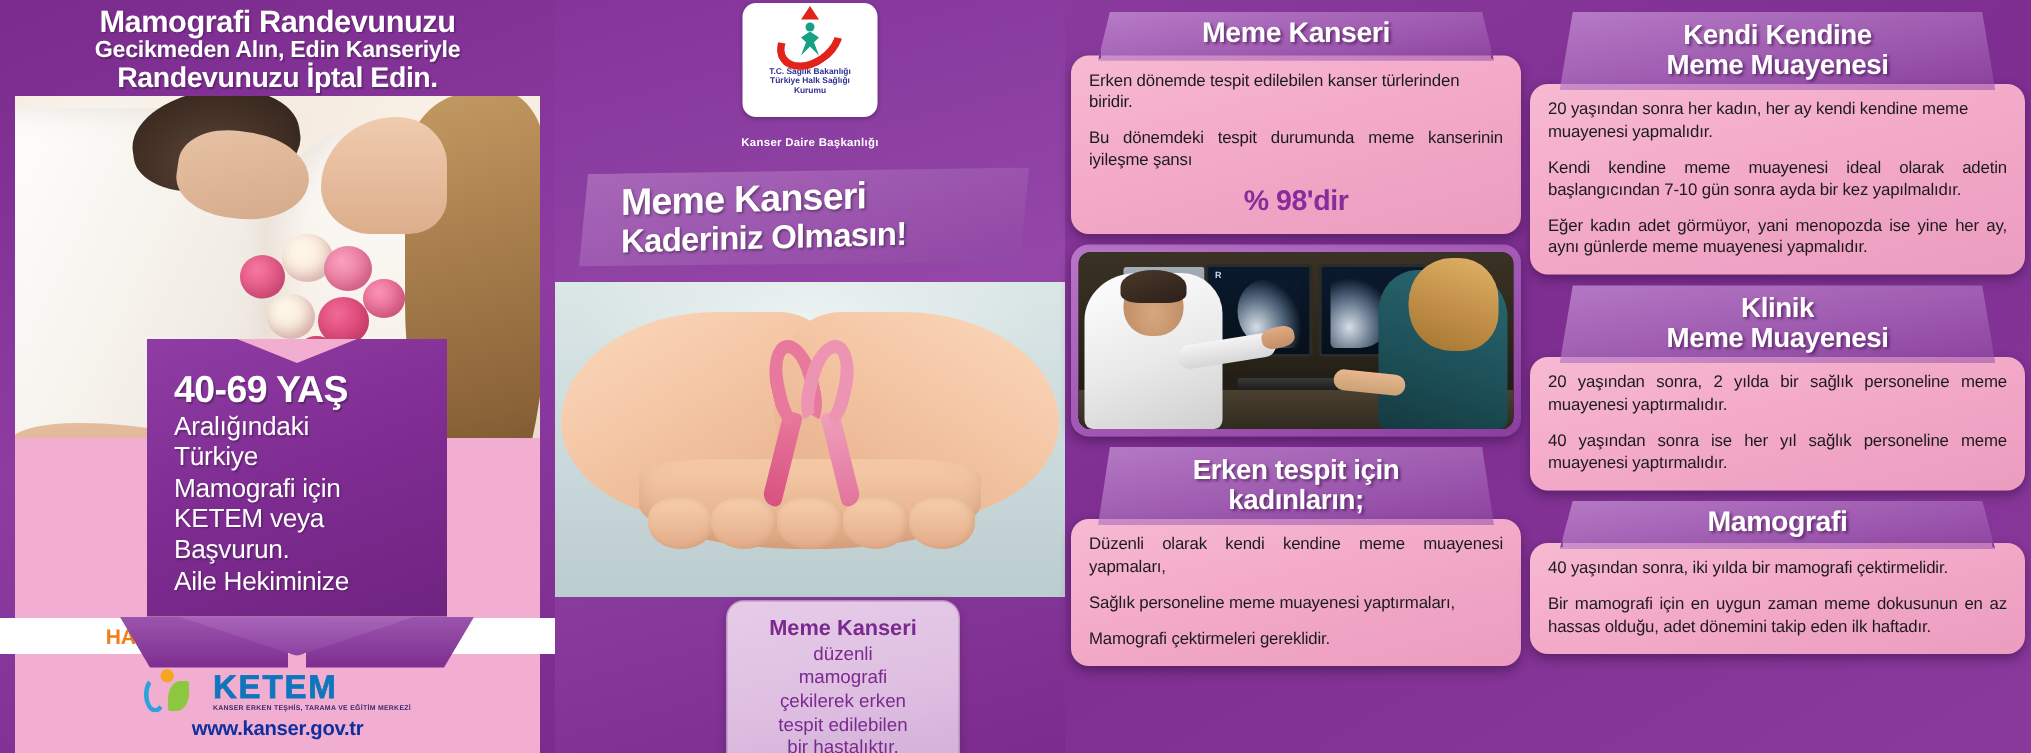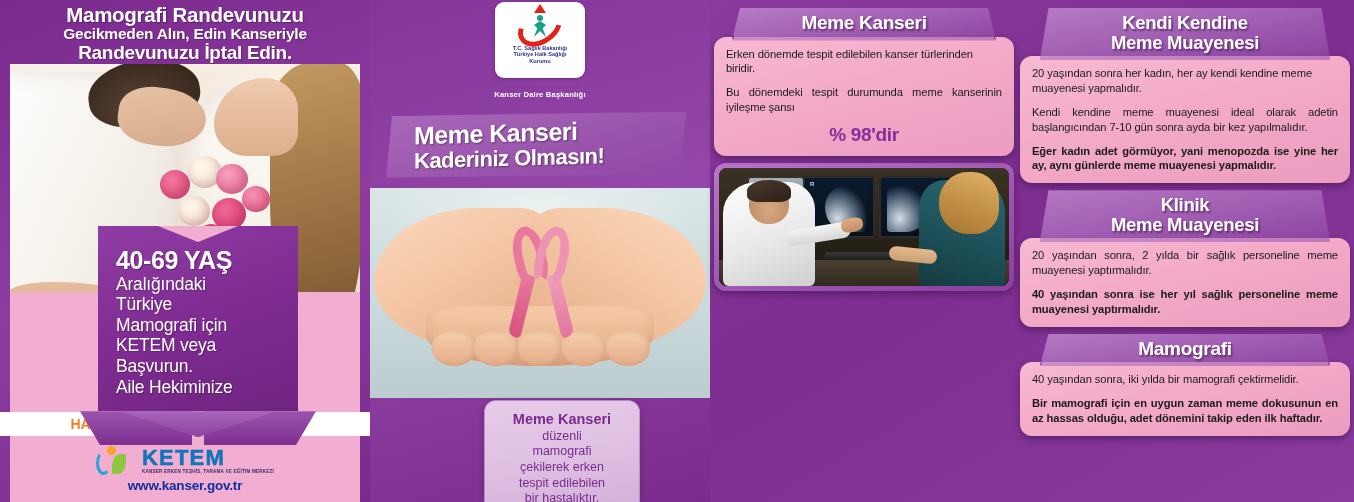--- a/index.html
+++ b/index.html
@@ -364,21 +364,21 @@
     background:linear-gradient(165deg,#f7b9d2 0%,#f3a9c8 48%,#eb9cbf 100%);
     border-radius:12px;
     padding:10px 12px;
     box-shadow:0 3px 7px rgba(40,10,50,.45);
     z-index:2;
   }
   .card p {
     font-size:11.2px; color:#1b1b1b; line-height:1.33;
     text-align:justify; margin-bottom:9px; letter-spacing:-.1px;
   }
-  .card p:last-child { margin-bottom:0;font-weight:bold; }
+  .card p:last-child { margin-bottom:0; }
   .card p.nojust { text-align:left; }
   .pct {
     text-align:center; font-size:19px; font-weight:bold; color:#8a2b9c;
     margin-top:6px; letter-spacing:-.3px;
   }
 
   
   .doctor-card {
     position:relative;
     background:linear-gradient(160deg,#b976c9,#8c3da0);
@@ -629,20 +629,31 @@
             <div class="di-dochair"></div>
           </div>
           <div class="di-arm"></div>
           <div class="di-hand"></div>
           <div class="di-pat"></div>
           <div class="di-pathair"></div>
           <div class="di-patarm"></div>
         </div>
       </div>
 
+      <div class="module">
+        <div class="banner">
+          <div class="banner-t two">Erken tespit için</div>
+          <div class="banner-t two">kadınların;</div>
+        </div>
+        <div class="card">
+          <p>Düzenli olarak kendi kendine meme muayenesi yapmaları,</p>
+          <p>Sağlık personeline meme muayenesi yaptırmaları,</p>
+          <p class="nojust">Mamografi çektirmeleri gereklidir.</p>
+        </div>
+      </div>
     </div>
 
     <div class="col col-right">
 
       <div class="module">
         <div class="banner">
           <div class="banner-t two">Kendi Kendine</div>
           <div class="banner-t two">Meme Muayenesi</div>
         </div>
         <div class="card">

